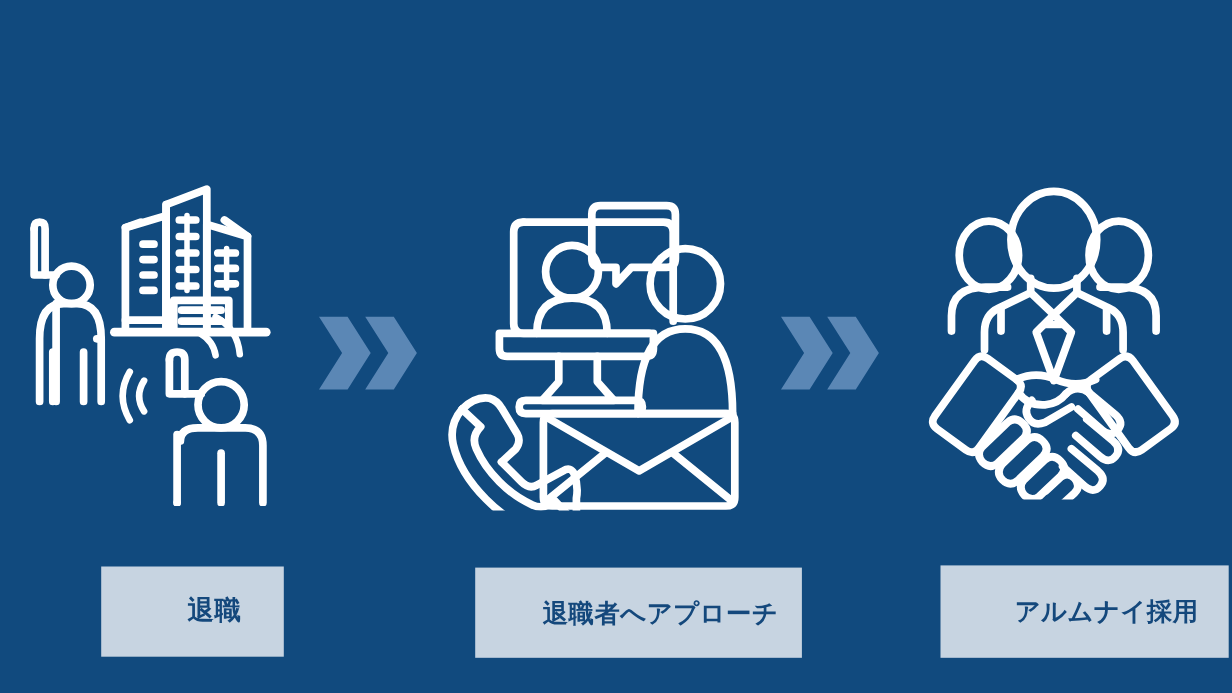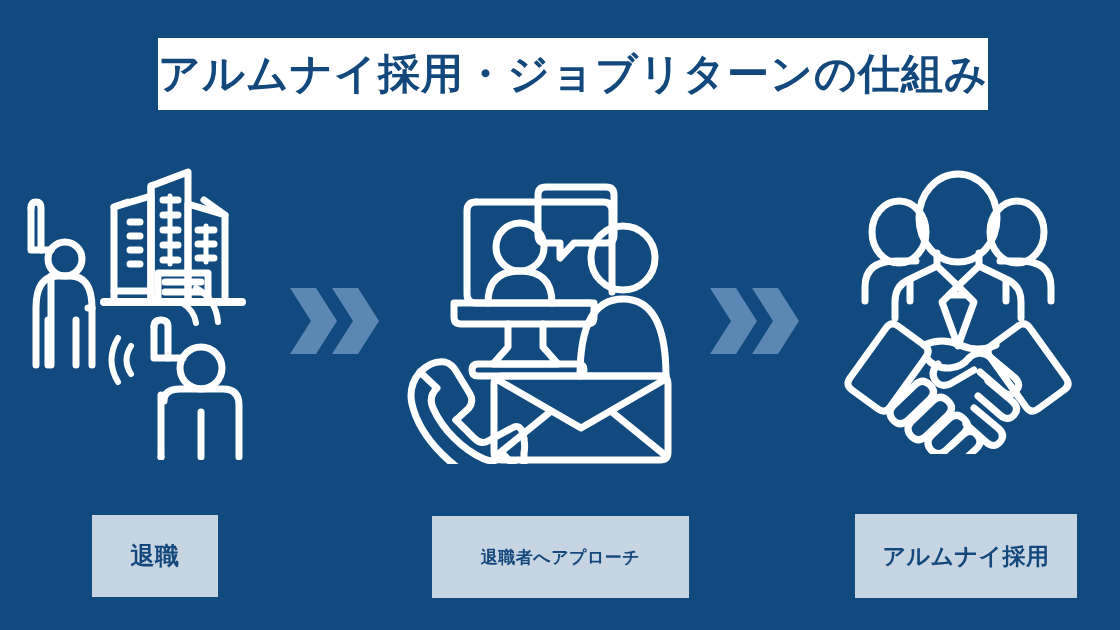--- a/index.html
+++ b/index.html
@@ -31,41 +31,38 @@
 
   
   .arrow{position:absolute;top:286px;width:92px;height:70px;}
   .a1{left:288px;}
   .a2{left:708px;}
   .arrow svg{display:block;width:100%;height:100%;}
 
   
   .label-box{
     position:absolute;background:#c7d4e1;
-    display:flex;align-items:center;justify-content:center;
+    display:flex;align-items:center;justify-content:center;padding-left:40px;
   }
   .lb1{left:92px;top:515px;width:126px;height:82px;}
   .lb2{left:432px;top:516px;width:257px;height:82px;}
   .lb3{left:855px;top:514px;width:222px;height:84px;}
   .label-text{
     color:#14487c;font-size:23px;font-weight:bold;white-space:nowrap;
     letter-spacing:0.5px;line-height:1;
   }
   .lb1 .label-text{font-size:24px;}
-  .lb2 .label-text{font-size:17px;}
+  .lb2 .label-text{font-size:23px;}
   .lb3 .label-text{font-size:23px;}
 </style>
 </head>
 <body>
 
 <div class="stage">
 
-  <div class="title-box">
-    <div class="title-text">アルムナイ採用・ジョブリターンの仕組み</div>
-  </div>
 
   <div class="group g1">
     <svg viewBox="0 0 260 300" fill="none" stroke="#ffffff" stroke-width="7" stroke-linecap="round" stroke-linejoin="round">
 
       <g>
         <circle cx="47" cy="99" r="17"></circle>
         <path d="M33 90 L13 90 L13 48"></path>
         <path d="M33 116 L33 205 M33 205 L33 205"></path>
         <path d="M18 205 L18 148 Q18 116 40 116 L52 116 Q74 116 74 148 L74 205"></path>
         <path d="M74 148 L70 148"></path>

